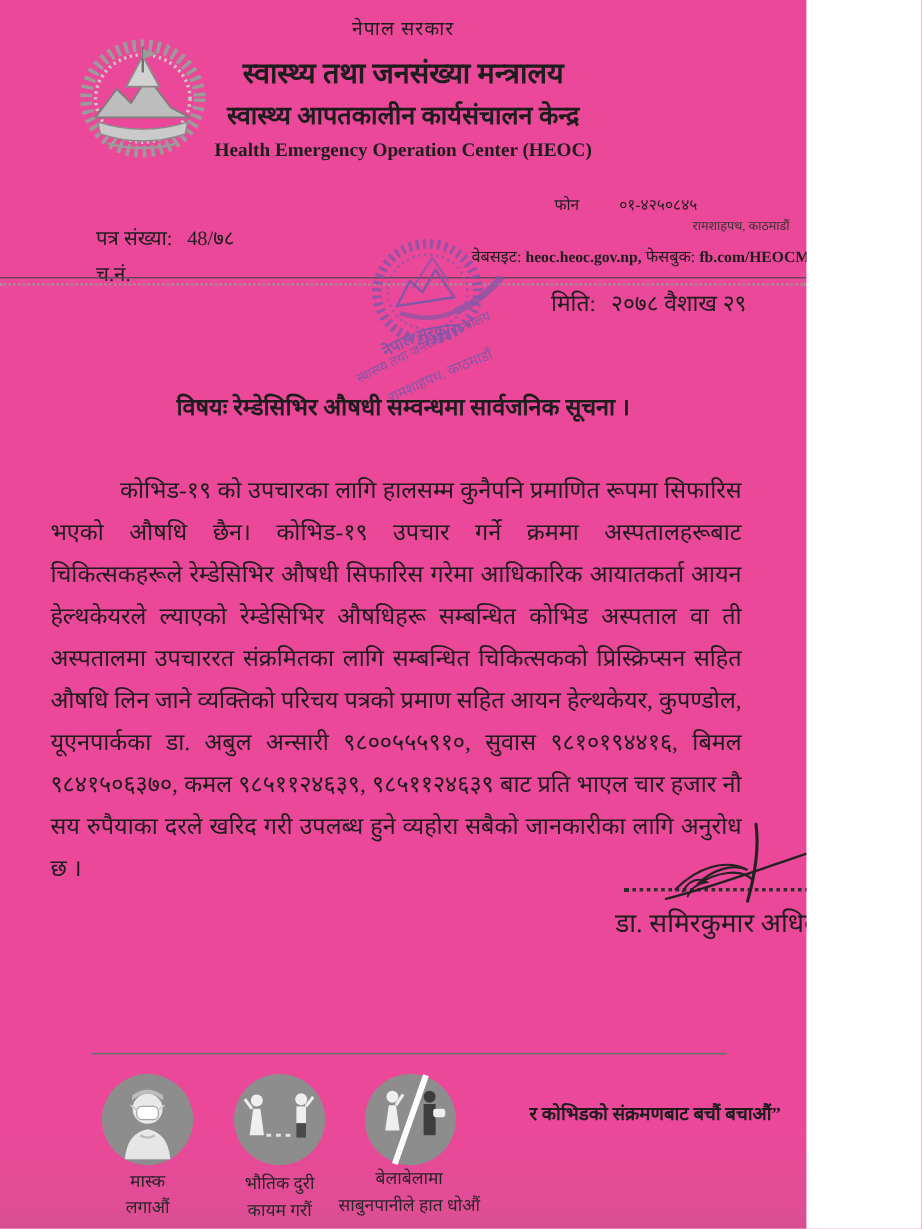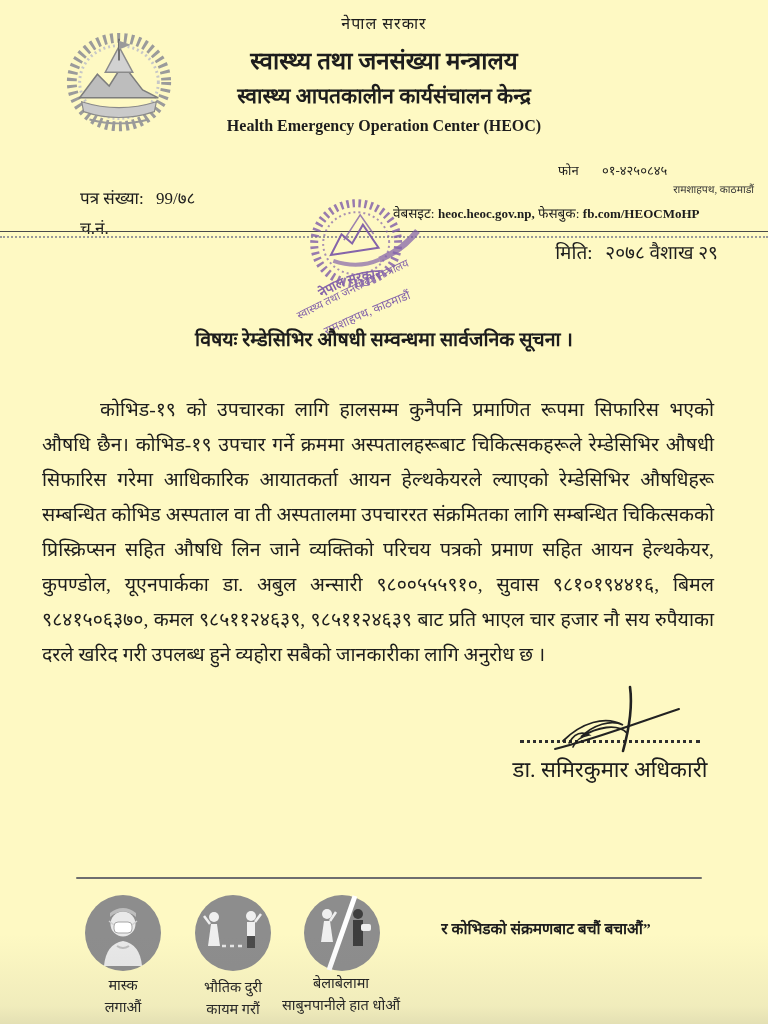--- a/index.html
+++ b/index.html
@@ -1,33 +1,33 @@
 <!DOCTYPE html>
 <html><head>
 <meta charset="utf-8">
 <style>
   * { margin:0; padding:0; box-sizing:border-box; }
   html,body { width:768px; }
   body { font-family:"Liberation Serif","DejaVu Serif",serif; color:#1d1d1d; background:#fff; }
-  .page { position:relative; width:768px; height:1024px; background:#fef9c3; overflow:hidden; }
+  .page { position:relative; width:672px; height:1024px; background:#ec4899; overflow:hidden; }
   .photo-shade { position:absolute; left:0; bottom:0; width:100%; height:90px;
     background:linear-gradient(180deg, rgba(0,0,0,0) 0%, rgba(120,120,120,.10) 80%, rgba(110,110,110,.18) 100%); pointer-events:none; }
 
   
   .emblem { position:absolute; left:60px; top:30px; width:118px; height:112px; }
   .head-col { position:absolute; left:120px; right:120px; top:12px; text-align:center; }
   .gov-title { font-size:16px; letter-spacing:1px; }
   .ministry { font-size:24px; font-weight:bold; margin-top:9px; }
   .unit-np { font-size:23px; font-weight:bold; margin-top:7px; }
   .unit-en { font-size:17px; font-weight:bold; margin-top:7px; font-family:"Liberation Serif",serif; }
   .center-np { font-size:21px; font-weight:bold; margin-top:5px; }
   .center-en { font-size:16px; font-weight:bold; margin-top:8px; }
 
   .contact { position:absolute; right:10px; top:162px; width:200px; font-size:13px; line-height:18px; }
-  .contact-row { display:flex; gap:0; justify-content:flex-start; }
+  .contact-row { display:flex; gap:10px; justify-content:flex-start; }
   .contact-row .lbl { width:44px; }
   .contact-addr { font-size:10.5px; text-align:right; color:#333; padding-right:4px; margin-top:1px; }
 
   .letter-no { position:absolute; left:80px; top:186px; font-size:17px; }
   .letter-no .val { margin-left:8px; }
   .serial-no { position:absolute; left:80px; top:216px; font-size:17px; }
 
   .web-row { position:absolute; left:393px; top:204px; font-size:13.5px; white-space:nowrap; }
   .web-row .latin { font-weight:bold; font-size:13px; }
 
@@ -87,21 +87,21 @@
   <div class="contact">
     <div class="contact-row">
       <span class="lbl">फोन</span>
       <span>०१-४२५०८४५</span>
     </div>
     <div class="contact-addr">रामशाहपथ, काठमाडौं</div>
   </div>
 
   <div class="letter-no">
     <span>पत्र संख्या:</span>
-    <span class="val">99/७८</span>
+    <span class="val">48/७८</span>
   </div>
   <div class="serial-no">च.नं.</div>
 
   <div class="web-row">
     <span>वेबसइट:</span>
     <span class="latin">heoc.heoc.gov.np,</span>
     <span>फेसबुक:</span>
     <span class="latin">fb.com/HEOCMoHP</span>
   </div>
 

